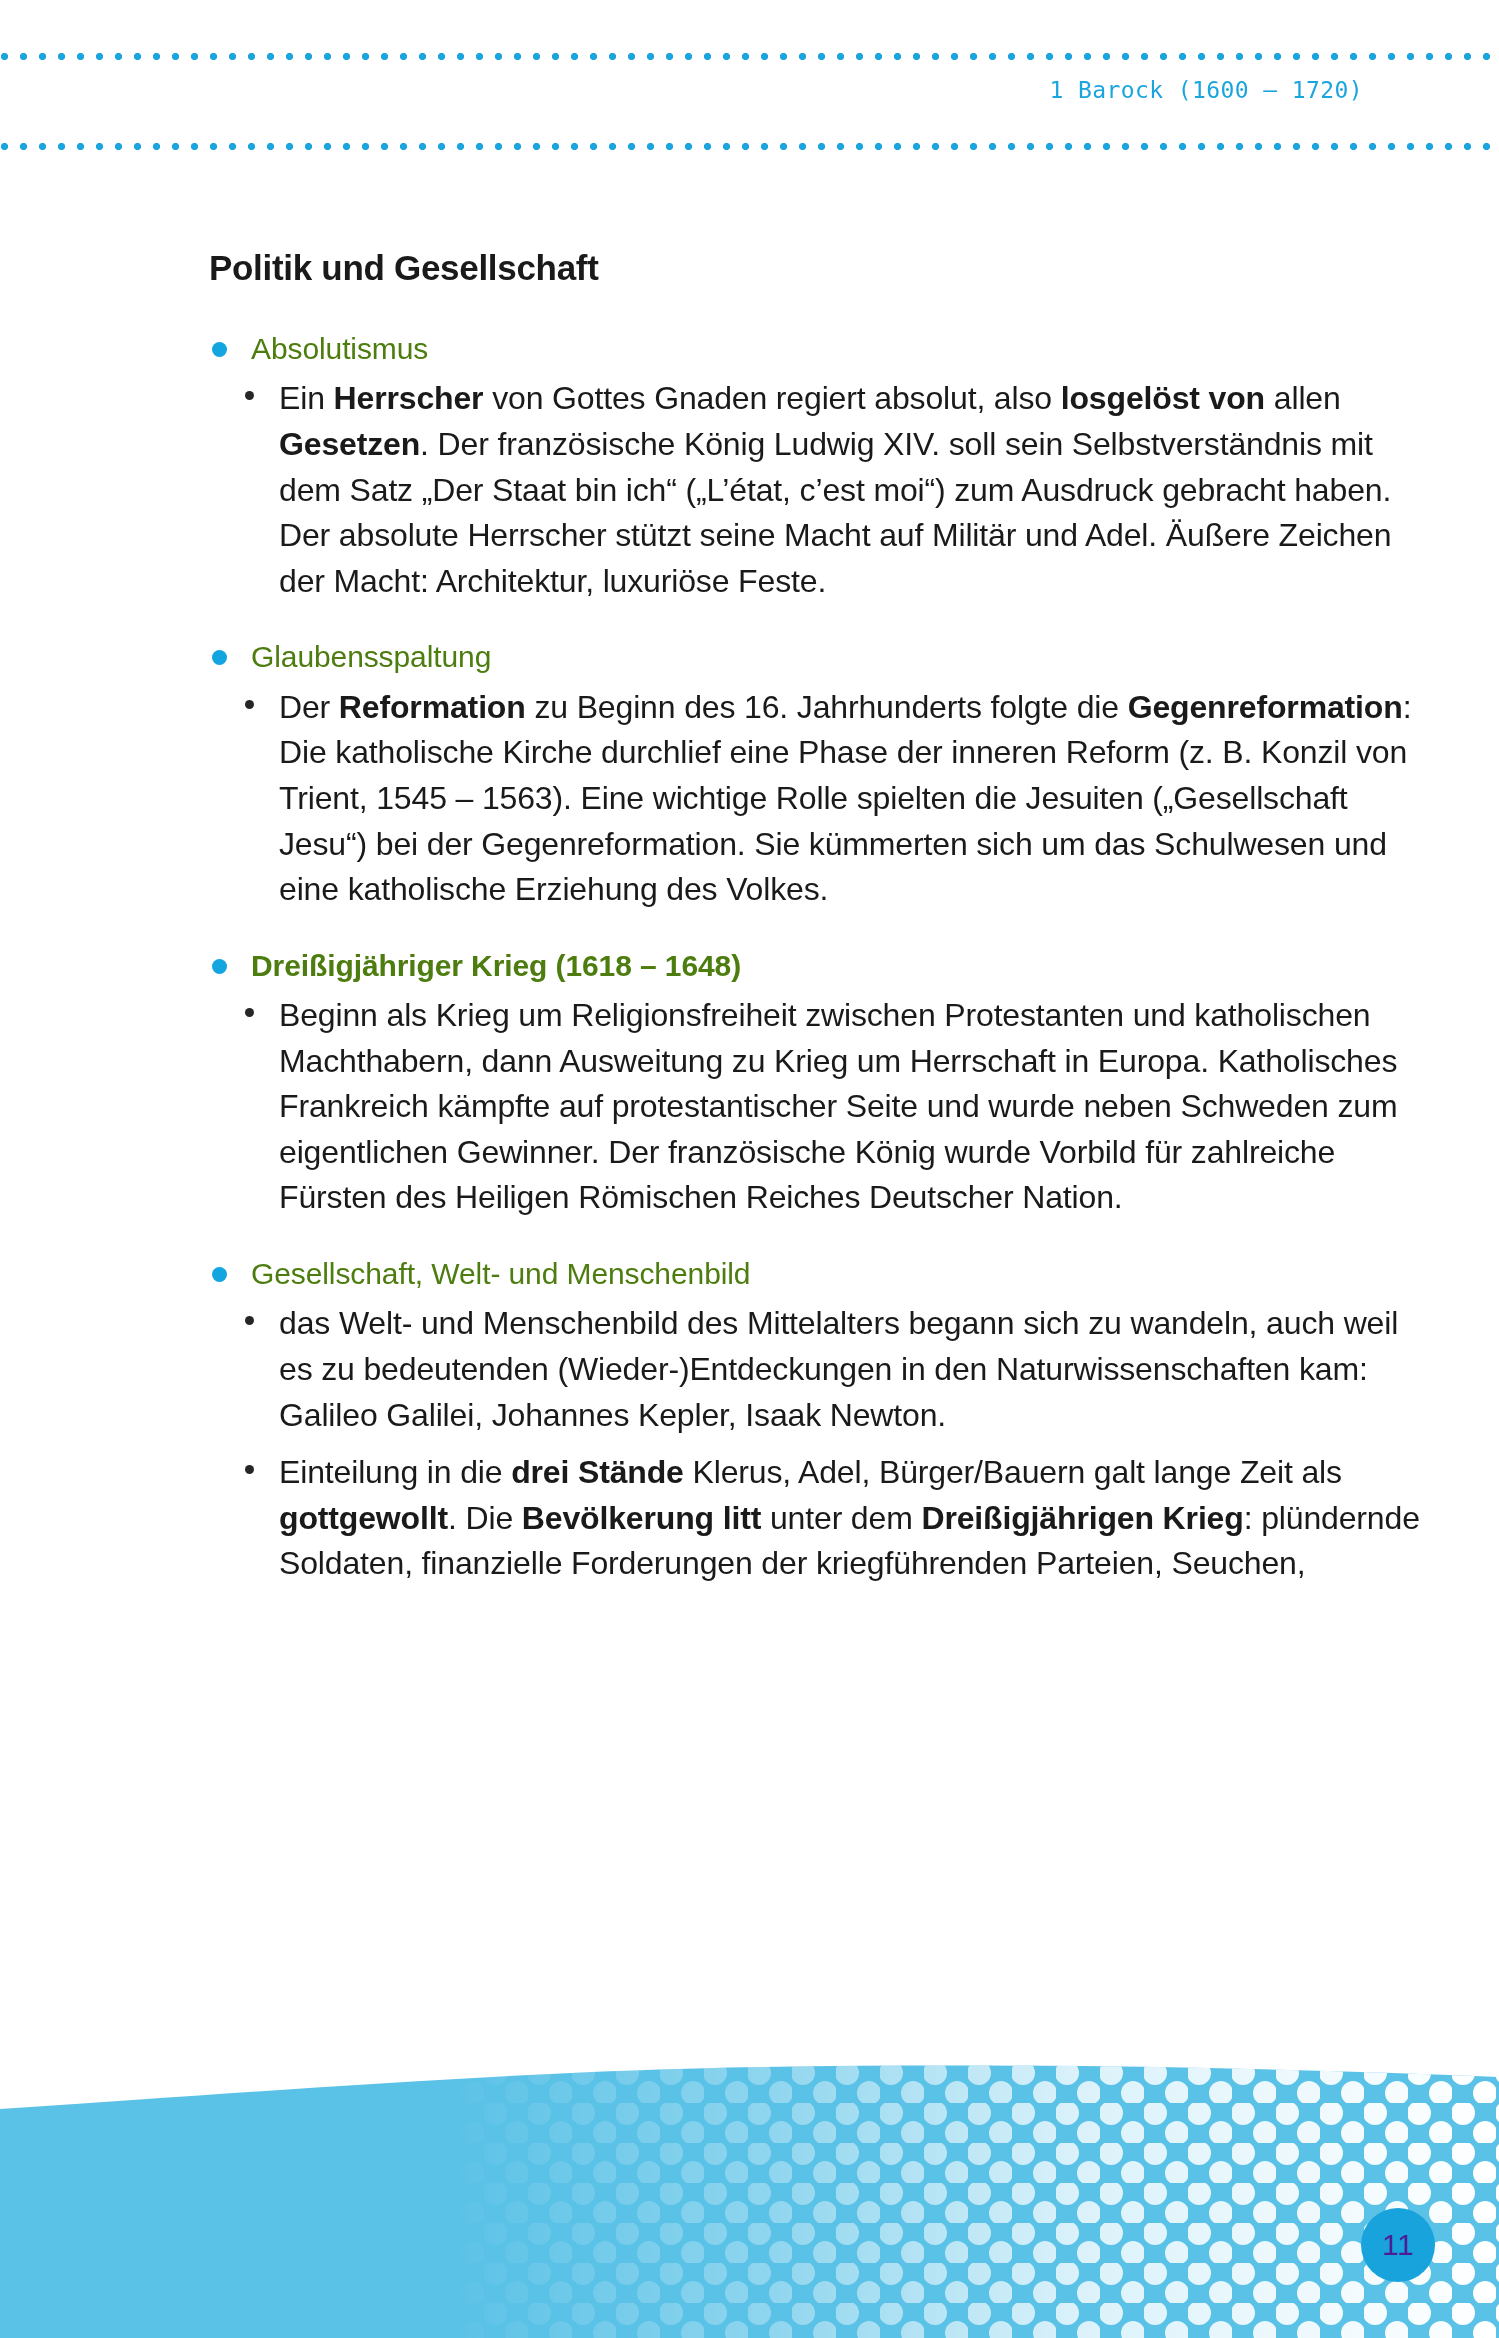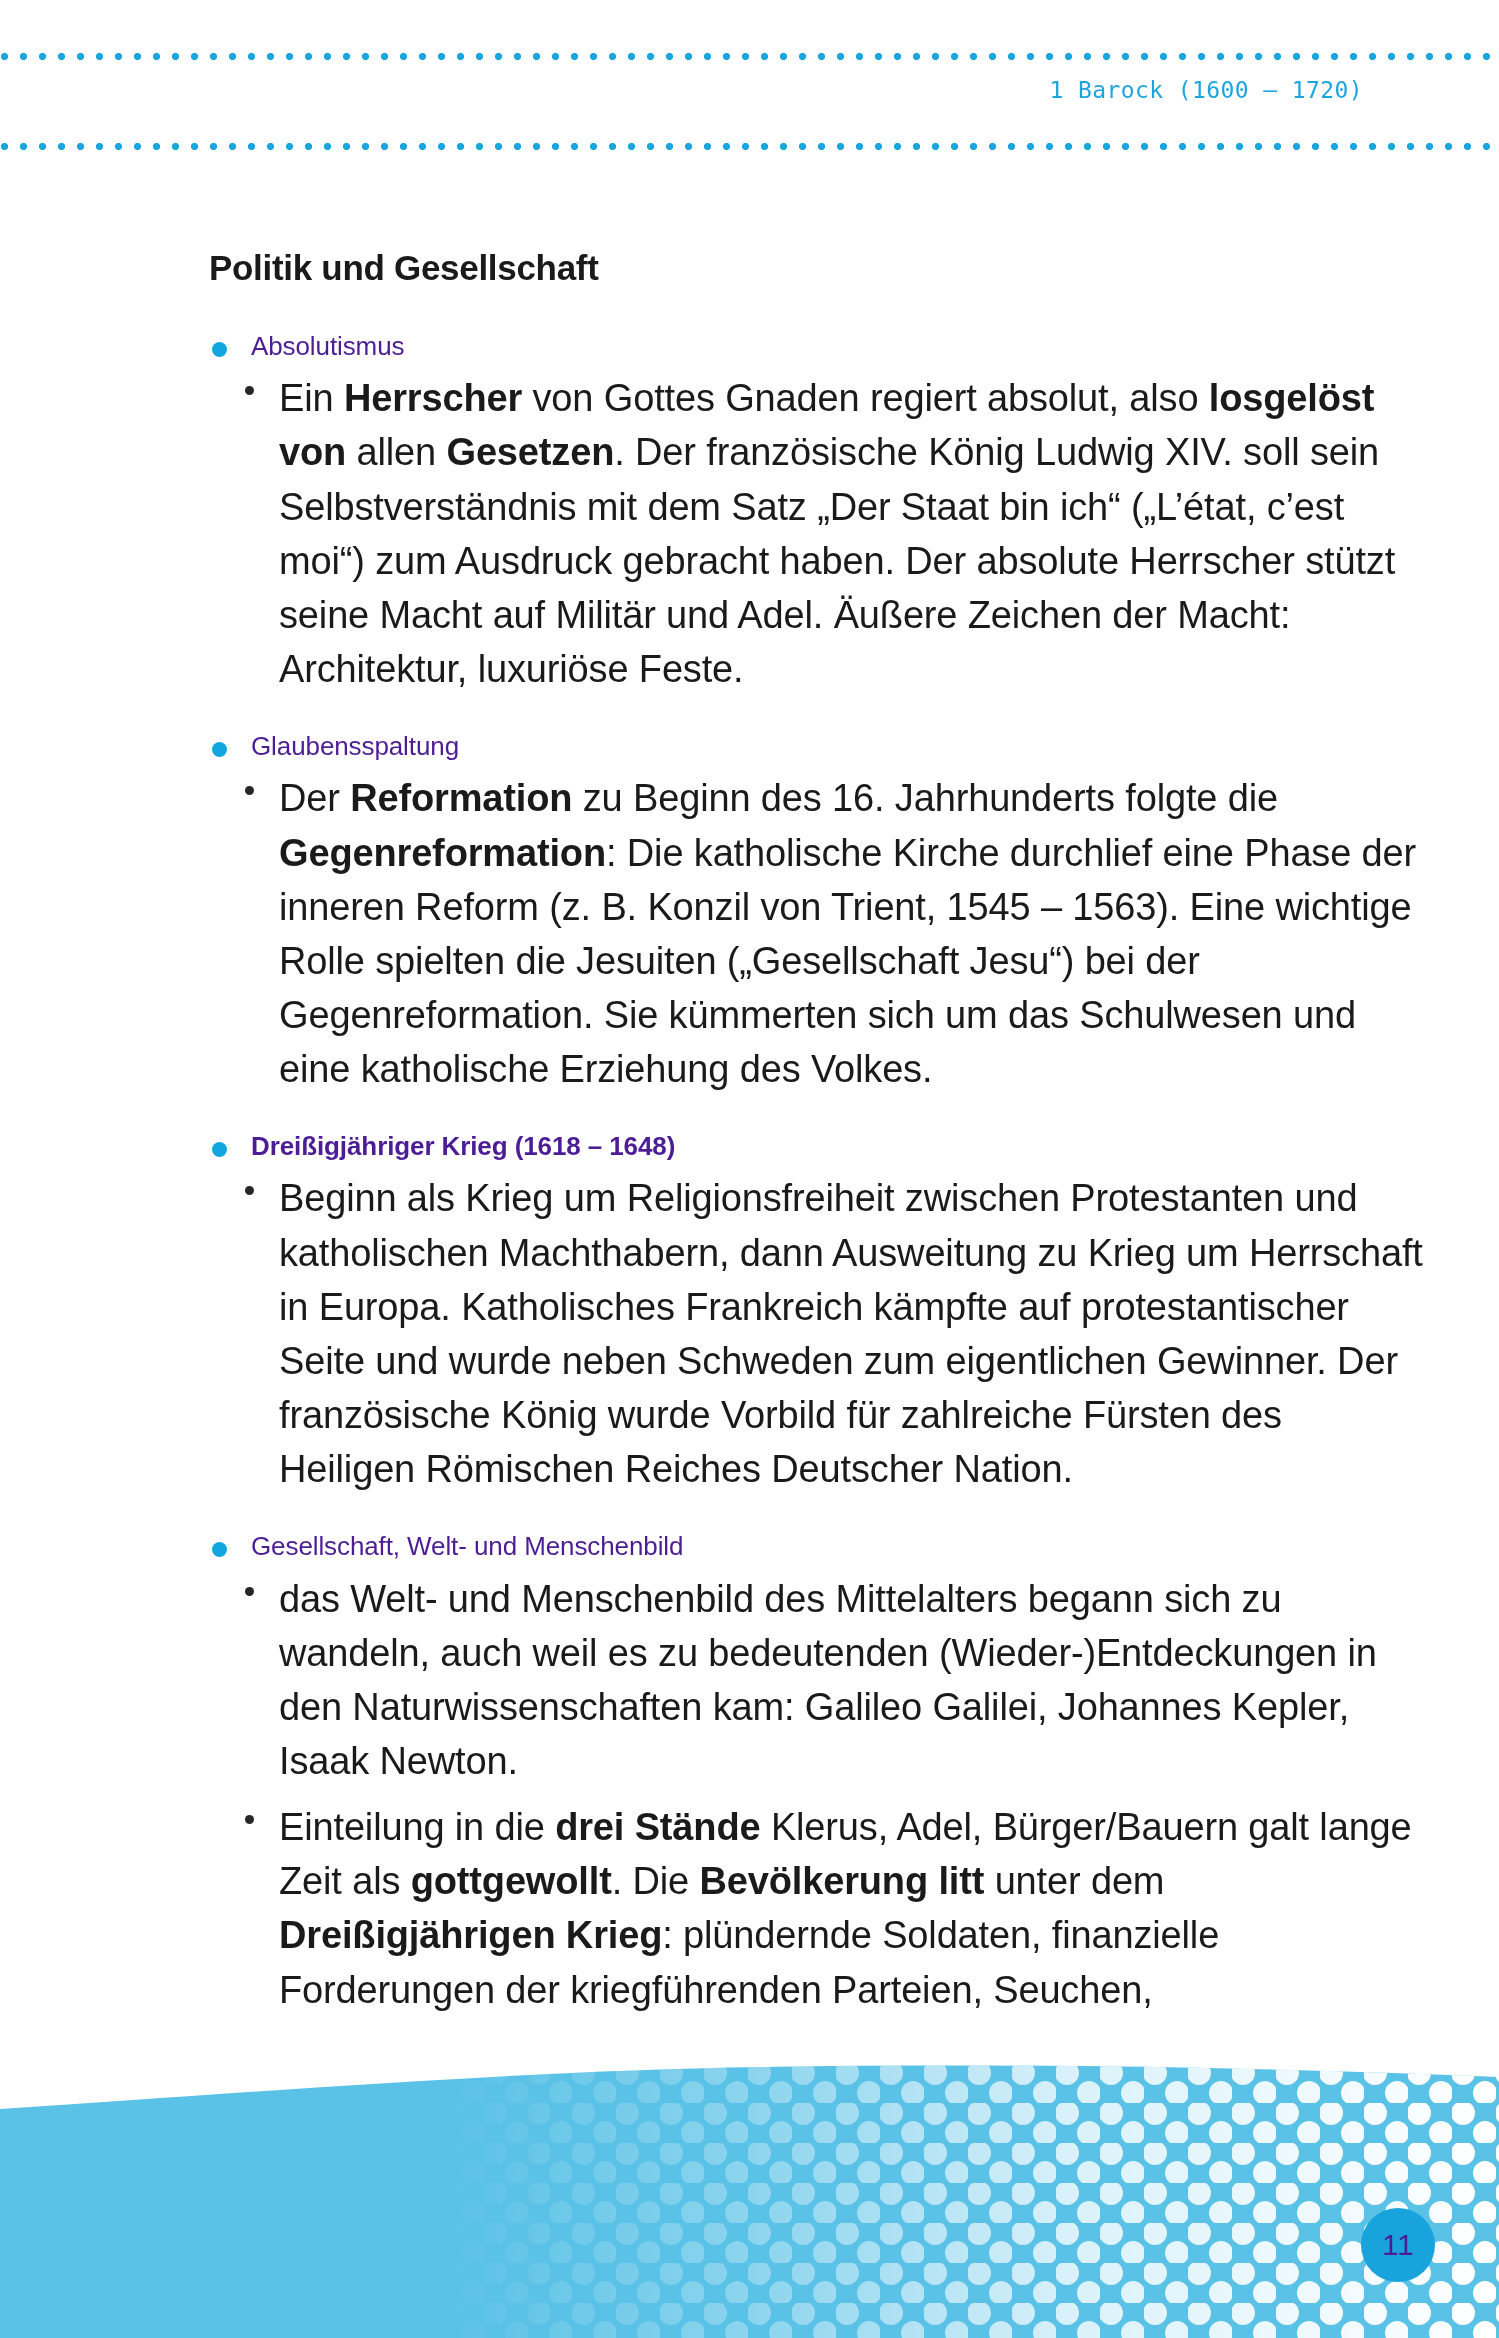--- a/index.html
+++ b/index.html
@@ -81,23 +81,23 @@
     position: absolute;
     left: 3px;
     top: 12px;
     width: 15px;
     height: 15px;
     border-radius: 50%;
     background: #12A5E0;
   }
 
   .l1 > .l1-label {
-    font-size: 26px;
+    font-size: 30px;
     line-height: 1.28;
-    color: #4c1d95;
+    color: #4d7c0f;
     letter-spacing: -0.1px;
   }
   .l1 > .l1-label.bold { font-weight: bold; }
 
   
   .l2 {
     position: relative;
     padding-left: 40px;
     margin-left: 30px;
     margin-top: 8px;
@@ -109,21 +109,21 @@
     left: 6px;
     top: 15px;
     width: 9px;
     height: 9px;
     border-radius: 50%;
     background: #262626;
   }
 
   .l2 > .l2-text {
     display: block;
-    font-size: 38px;
+    font-size: 32px;
     line-height: 1.425;
     color: #1A1A1A;
     letter-spacing: -0.15px;
     text-align: left;
   }
   .l2 > .l2-text b { font-weight: bold; }
 
   
   #wave {
     position: absolute;

